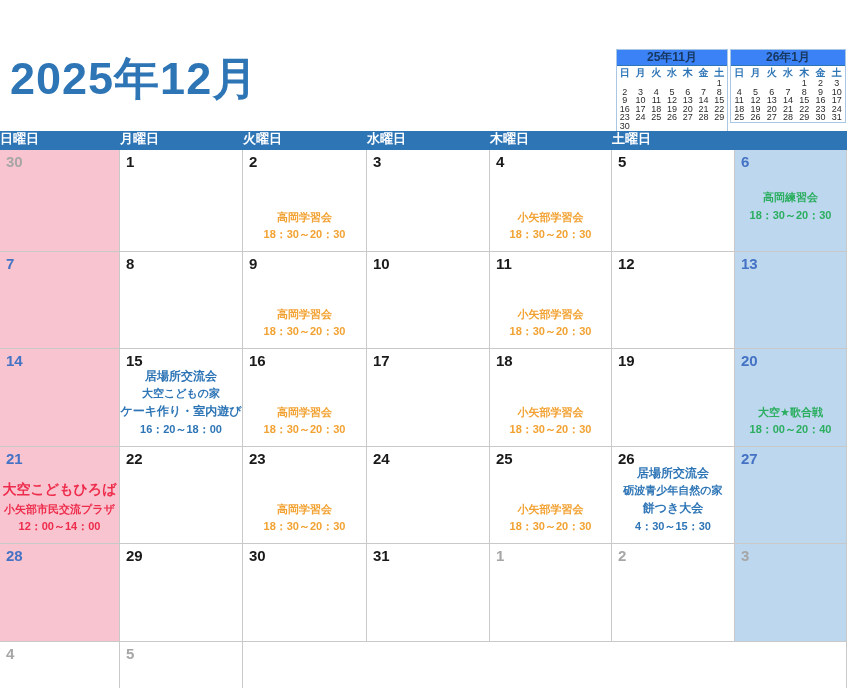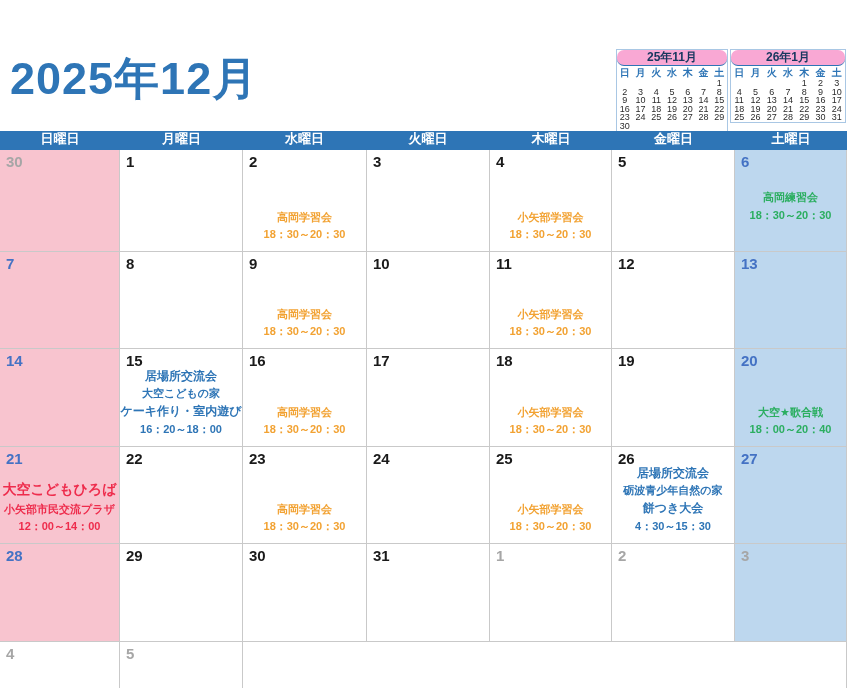--- a/index.html
+++ b/index.html
@@ -4,29 +4,29 @@
 <style>
   html,body{margin:0;padding:0;background:#fff;}
   .page{position:relative;width:847px;height:688px;background:#ffffff;overflow:hidden;
         font-family:"Liberation Sans","DejaVu Sans",sans-serif;margin-top:47px;}
   .main-title{position:absolute;left:10px;top:2px;font-size:45px;font-weight:bold;
         color:#2E75B6;letter-spacing:1px;}
   
   .minical{position:absolute;top:2px;background:#fff;border:1px solid #A9C7E4;box-sizing:border-box;}
   .minical-nov{left:616px;width:112px;}
   .minical-jan{left:730px;width:116px;}
-  .mc-title{height:15px;line-height:15px;background:#f9a8d4;border-bottom:1px solid #2E75B6;
-        text-align:center;font-size:12px;font-weight:bold;color:#17375E;border-radius:7px;}
+  .mc-title{height:15px;line-height:15px;background:#3b82f6;border-bottom:1px solid #2E75B6;
+        text-align:center;font-size:12px;font-weight:bold;color:#17375E;}
   .mc-weekdays{display:flex;height:13px;}
   .mc-weekdays span{flex:1;text-align:center;font-size:10px;font-weight:bold;color:#2E75B6;line-height:13px;}
   .mc-week{display:flex;height:8.6px;}
   .mc-week span{flex:1;text-align:center;font-size:9px;line-height:9px;color:#2b2b2b;}
   
   .wk-header{position:absolute;top:84px;left:0;width:847px;height:19px;display:flex;background:#2E75B6;}
-  .hcell{box-sizing:border-box;height:35px;border-bottom:2px solid #000000;text-align:center;
+  .hcell{box-sizing:border-box;height:35px;border-bottom:2px solid #000000;text-align:left;
         color:#ffffff;font-weight:bold;font-size:13px;line-height:16px;}
   
   .grid{position:absolute;top:103px;left:0;width:847px;}
   .grid-row{display:flex;}
   .cell{box-sizing:border-box;position:relative;background:#ffffff;
         border-right:1px solid #C9C9C9;border-bottom:1px solid #C9C9C9;}
   .cell.bg-pink{background:#F8C4CF;}
   .cell.bg-blue{background:#BDD7EE;}
   .daynum{position:absolute;top:3px;left:6px;font-size:15px;font-weight:bold;color:#1A1A1A;}
   .daynum.n-blue{color:#4472C4;}
@@ -170,24 +170,23 @@
         <span>28</span>
         <span>29</span>
         <span>30</span>
         <span>31</span>
       </div>
     </div>
 
   <div class="wk-header" id="wk-header">
       <div class="hcell" style="width: 120px;">日曜日</div>
       <div class="hcell" style="width: 123px;">月曜日</div>
+      <div class="hcell" style="width: 124px;">火曜日</div>
       <div class="hcell" style="width: 123px;">水曜日</div>
-      <div class="hcell" style="width: 124px;">火曜日</div>
       <div class="hcell" style="width: 122px;">木曜日</div>
-      <div class="hcell" style="width: 123px;">金曜日</div>
       <div class="hcell" style="width: 112px;">土曜日</div>
     </div>
 
   <div class="grid" id="grid">
       <div class="grid-row" style="height: 102px;">
         <div class="cell bg-pink" style="width: 120px;">
           <div class="daynum n-grey">30</div>
         </div>
         <div class="cell" style="width: 123px;">
           <div class="daynum">1</div>

